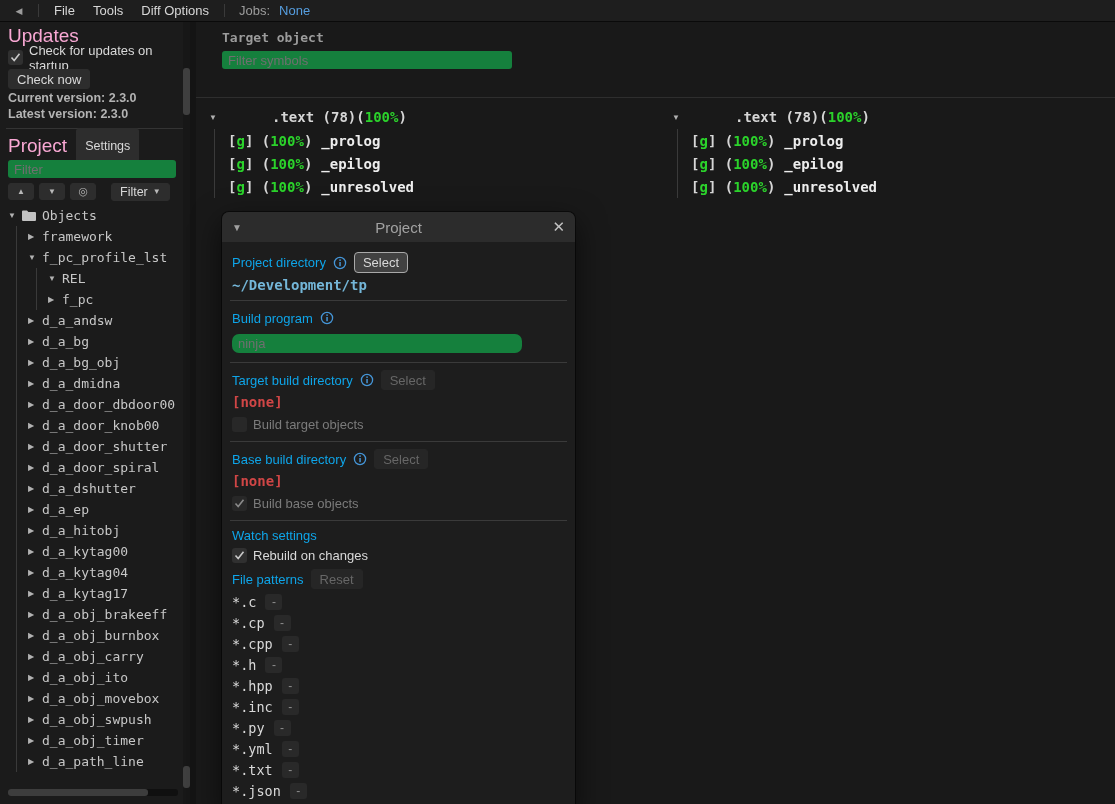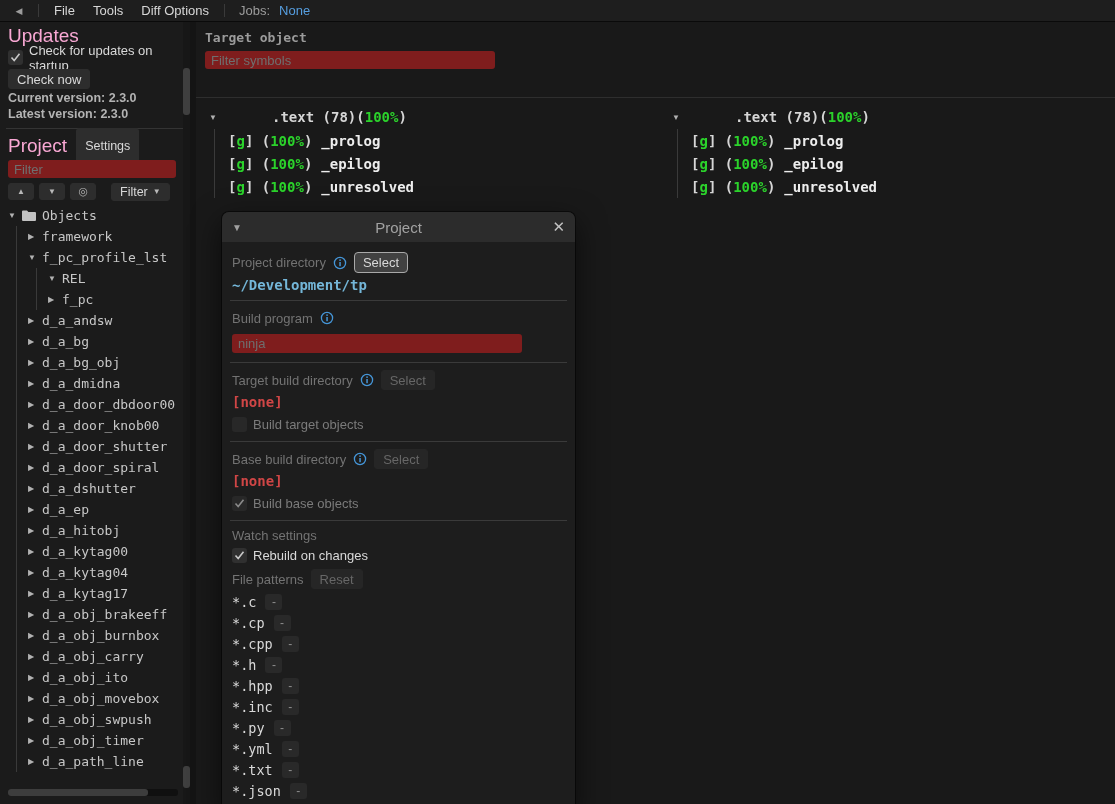--- a/index.html
+++ b/index.html
@@ -42,21 +42,21 @@
     display:inline-flex; align-items:center; gap:5px;
     background:#2d2d2d; border:1px solid #2d2d2d; border-radius:3px;
     color:#d9d9d9; font-size:13px; padding:1px 8px; height:20px;
     font-family:"Liberation Sans", sans-serif; cursor:default;
   }
   .check-now{ margin:2px 0 1px 0; }
   .version-line{ font-size:12.5px; color:#b3b3b3; line-height:16px;font-weight:bold; }
   .side-sep{ height:1px; background:#343434; margin:6px -2px 5px -2px; }
   .project-row{ display:flex; align-items:center; gap:9px; height:23px; }
   .text-input{
-    background:#7f1d1d; border:none; border-radius:3px; color:#d9d9d9;
+    background:#15803d; border:none; border-radius:3px; color:#d9d9d9;
     font-family:"Liberation Sans", sans-serif; font-size:13px;
     height:18px; padding:0 6px; outline:none;
   }
   .text-input::placeholder{ color:#6f6f6f; }
   .side-filter{ width:168px; margin:3px 0 3px 0; }
   .tree-toolbar{ display:flex; align-items:center; gap:5px; height:21px; }
   .tool-btn{
     width:26px; height:17px; padding:0; justify-content:center;
     font-size:8px; color:#b9b9b9;
   }
@@ -81,21 +81,21 @@
   .v-thumb-bottom{ top:766px; height:22px; }
   .h-track{ position:absolute; left:8px; top:789px; width:170px; height:7px; background:#101010; border-radius:3px;}
   .h-thumb{ position:absolute; left:8px; top:789px; width:140px; height:7px; background:#3d3d3d; border-radius:3px;}
 
   .divider-v{ position:absolute; left:190px; top:22px; width:6px; height:782px; background:#141414; }
 
   
   .main{ position:absolute; left:196px; top:22px; width:919px; height:782px; background:#191919; }
   .obj-label{ font-family:"DejaVu Sans Mono",monospace; font-weight:700; font-size:13px; color:#9b9b9b; }
   .obj-path{ font-family:"DejaVu Sans Mono",monospace; font-weight:700; font-size:14px; color:#f0f0f0; margin-top:6px;}
-  .target-col{ position:absolute; left:9px; top:8px; }
+  .target-col{ position:absolute; left:26px; top:8px; }
   .symbol-filter{ width:290px; margin-top:6px; display:block;}
   .base-col{ position:absolute; left:469px; top:8px; }
   .base-header{ display:flex; align-items:center; }
   .hdr-vsep{ width:1px; height:15px; background:#3a3a3a; margin:0 12px; }
   .doc-icon{ display:flex; }
   .base-status{ font-family:"DejaVu Sans Mono",monospace; font-weight:700; font-size:14px; color:#f0f0f0; margin-top:6px;}
   .build-btn{ margin-top:6px; height:19px;}
   .main-sep{ position:absolute; left:0; right:0; top:75px; height:1px; background:#2e2e2e; }
 
   .symbols{ position:absolute; top:84px; font-family:"DejaVu Sans Mono",monospace; font-weight:700; font-size:14px; }
@@ -118,30 +118,30 @@
   }
   .dialog-header{
     height:30px; background:#2c2c2c; border-radius:7px 7px 0 0;
     display:flex; align-items:center; padding:0 10px;
   }
   .dlg-collapse{ color:#a0a0a0; font-size:10px; width:22px; }
   .dlg-title{ flex:1; text-align:center; color:#a2a2a2; font-size:15px; }
   .dlg-close{ color:#c2c2c2; font-size:15px; width:22px; text-align:right; }
   .dialog-body{ padding:8px 10px 10px 10px; position:relative; }
   .row{ display:flex; align-items:center; gap:7px; margin:2px 0; min-height:20px;}
-  .lbl{ color:#737373; }
+  .lbl{ color:#0ea5e9; }
   .dim{ color:#7b7b7b; }
   .info-icon{ display:flex; flex:0 0 auto; }
   .btn-select{ background:#414141; border:1px solid #a9a9a9; border-radius:4px; height:21px; }
   .btn-disabled{ background:#262626; border-color:#262626; color:#676767; }
   .mono-val{ font-family:"DejaVu Sans Mono",monospace; font-weight:700; font-size:14px; margin:4px 0 5px 0; }
   .path-val{ color:#74b6d8; }
   .none-val{ color:#d04646; }
   .dlg-sep{ height:1px; background:#3a3a3a; margin:7px -2px; }
-  .ninja-input{ width:290px; height:19px; margin:4px 10px 2px 0; }
+  .ninja-input{ width:290px; height:19px; margin:4px 10px 2px 0;border-radius:7px; }
   .cb-dim{ background:#282828; }
   .pat-row{ display:flex; align-items:center; height:21px; gap:9px; }
   .pat{ font-family:"DejaVu Sans Mono",monospace; font-size:13.5px; color:#d9d9d9; }
   .btn-mini{
     width:17px; height:16px; background:#292929; border:none; border-radius:3px;
     color:#8d8d8d; font-size:12px; display:flex; align-items:center; justify-content:center;
     padding:0; cursor:default;
   }
 </style>
 </head>

